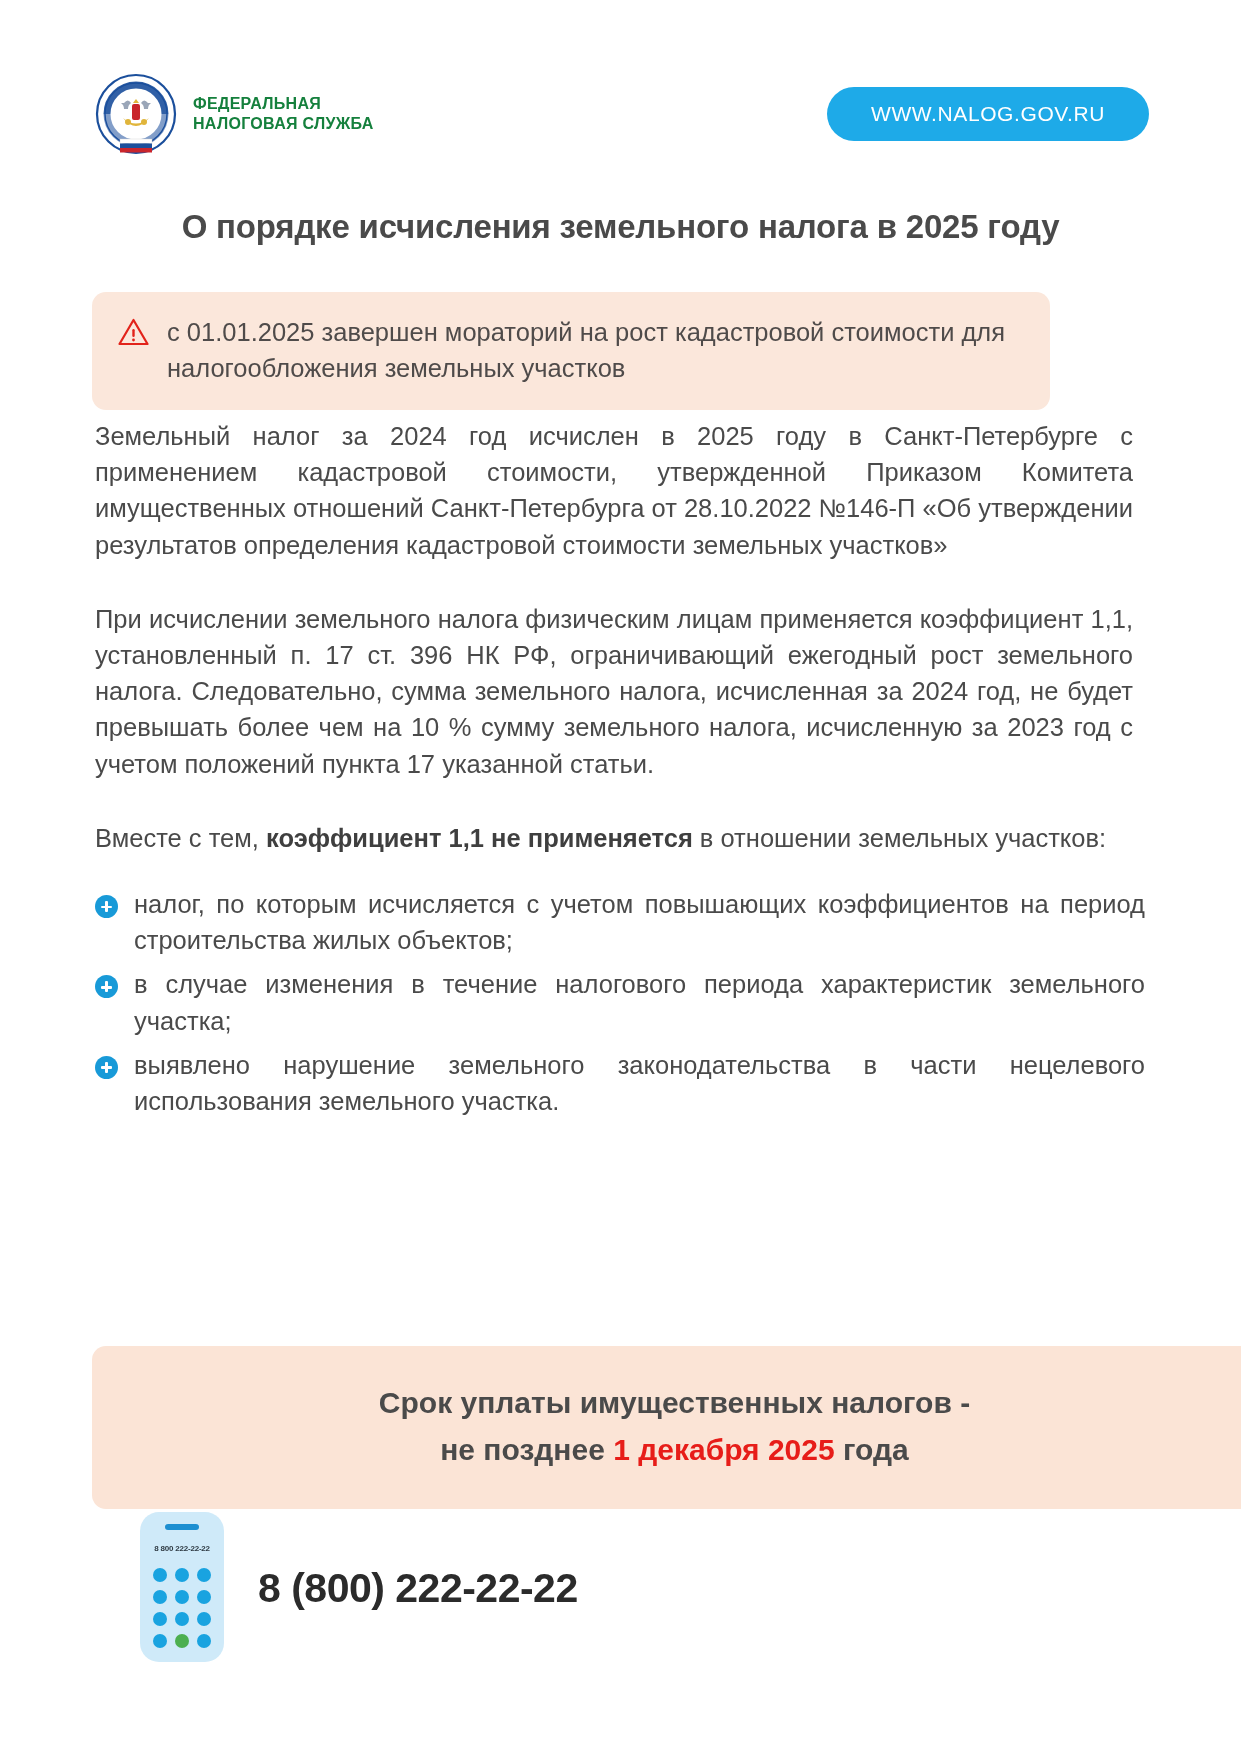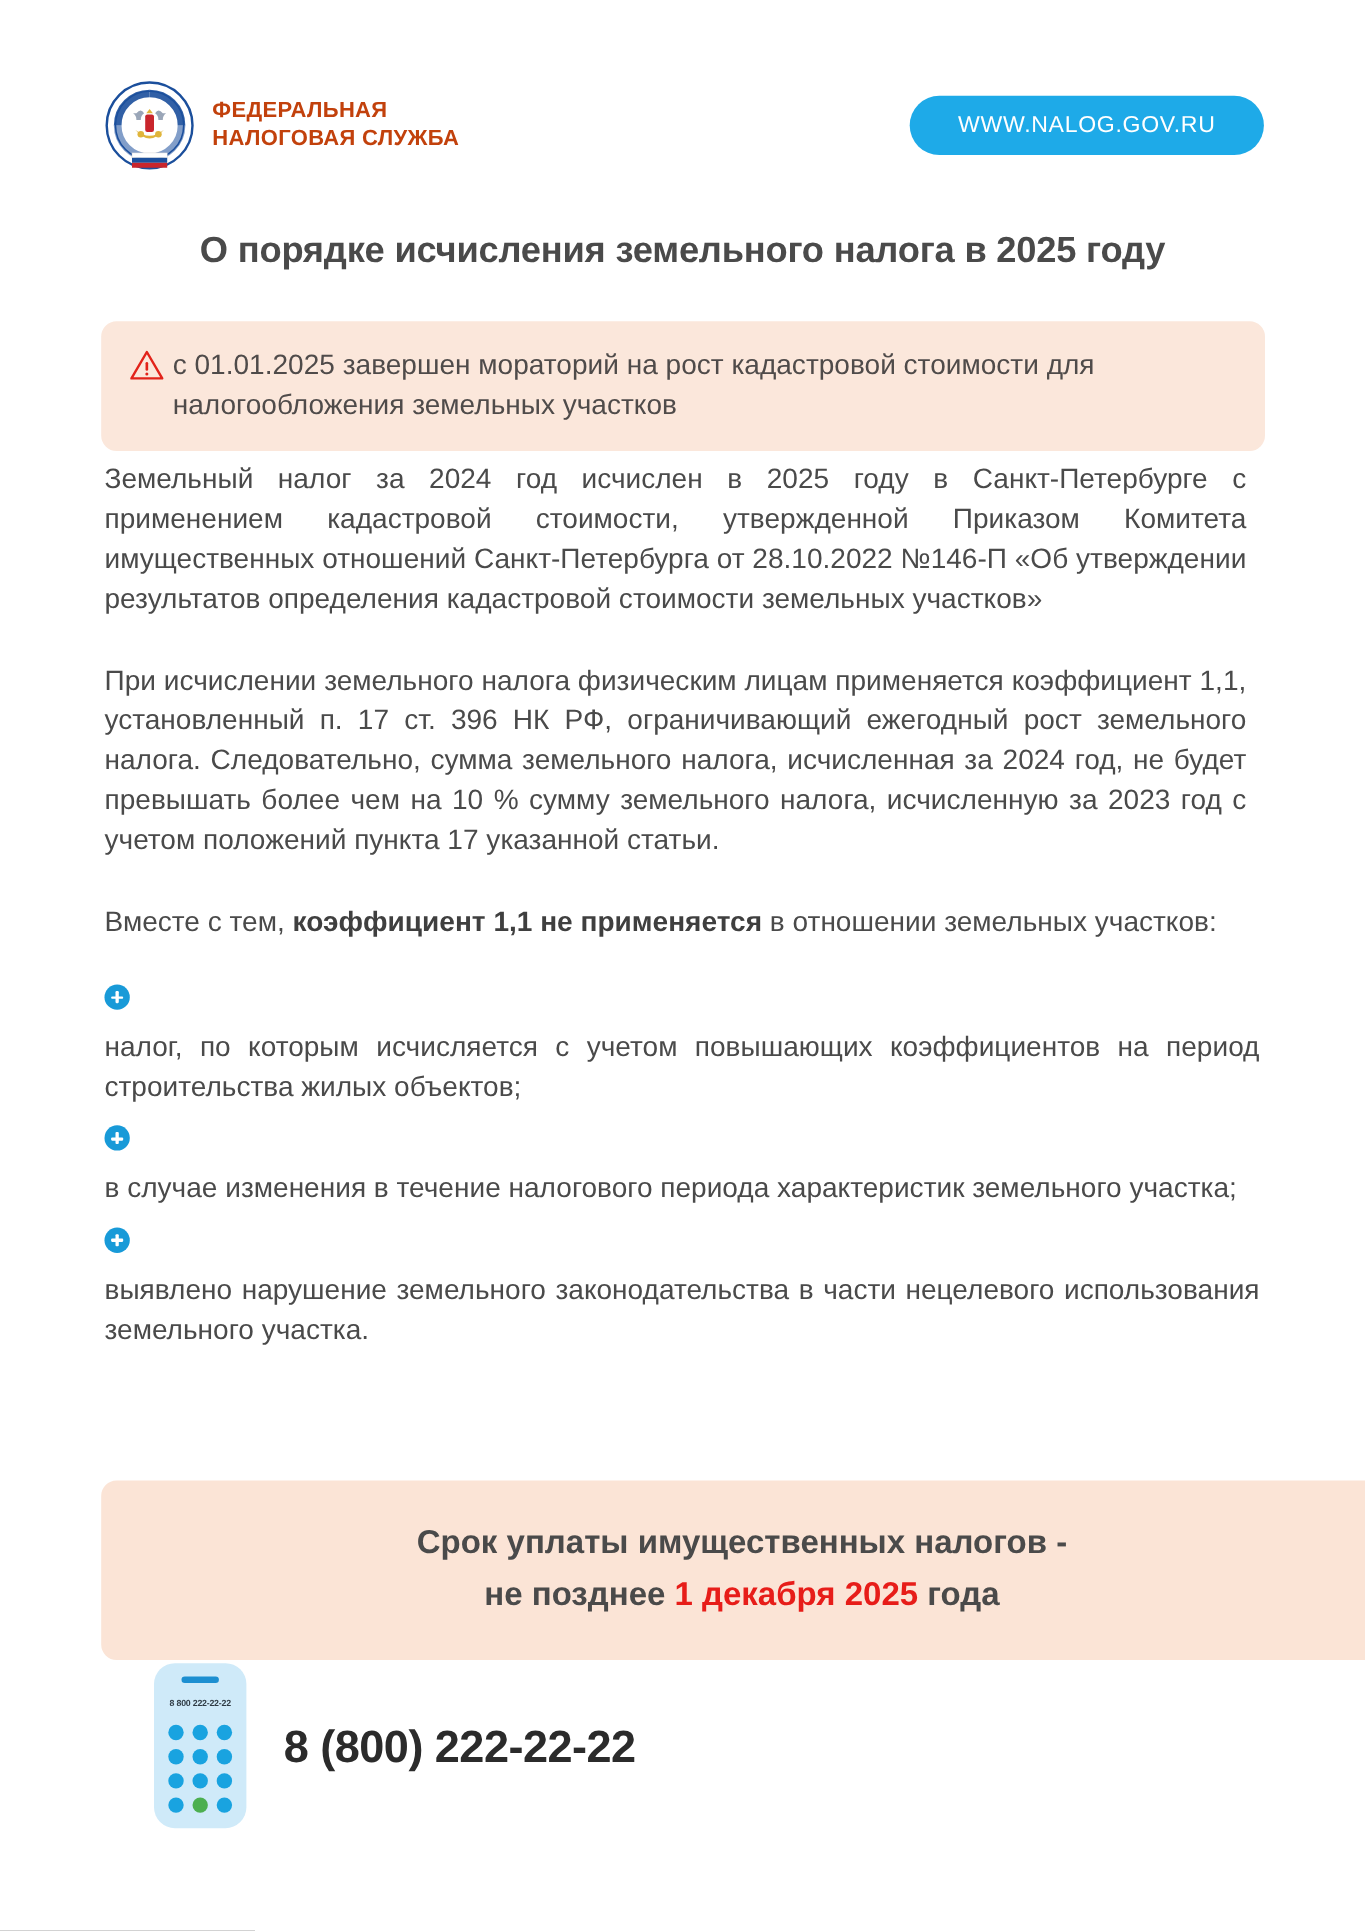--- a/index.html
+++ b/index.html
@@ -36,23 +36,23 @@
     align-items: center;
     gap: 16px;
   }
   .emblem {
     width: 82px;
     height: 82px;
     position: relative;
     flex: none;
   }
   .brand-text {
-    font-size: 20px;
-    font-weight: bold;
-    color: #c2410c;
+    font-size: 16px;
+    font-weight: bold;
+    color: #15803d;
     line-height: 1.28;
     letter-spacing: 0.3px;
     white-space: pre-line;
   }
   .url-badge {
     background: #1eaae8;
     color: #ffffff;
     font-size: 21px;
     letter-spacing: 0.6px;
     padding: 15px 44px;
@@ -71,28 +71,28 @@
     font-weight: bold;
     color: #4a4a4a;
     letter-spacing: -0.2px;
   }
 
   
   .alert {
     position: absolute;
     top: 292px;
     left: 92px;
-    width: 1058px;
+    width: 958px;
     box-sizing: border-box;
     background: #fbe7db;
     border-radius: 14px;
     padding: 22px 28px 24px 26px;
     display: flex;
     align-items: flex-start;
-    gap: 8px;
+    gap: 18px;
   }
   .alert-icon { flex: none; margin-top: 4px; }
   .alert-text {
     font-size: 25.5px;
     line-height: 1.42;
     color: #4f4b4a;
   }
 
   
   .content {
@@ -112,21 +112,20 @@
   .para.tight { margin-bottom: 30px; }
   .para b { font-weight: bold; color: #3f3f3f; }
 
   
   .bullets { margin: 0; padding: 0; list-style: none; }
   .bullet-item {
     display: flex;
     align-items: flex-start;
     gap: 16px;
     margin-bottom: 8px;
-    flex-direction: column;
   }
   .bullet-dot {
     flex: none;
     width: 23px;
     height: 23px;
     border-radius: 50%;
     background: #189ad8;
     margin-top: 9px;
     position: relative;
   }

